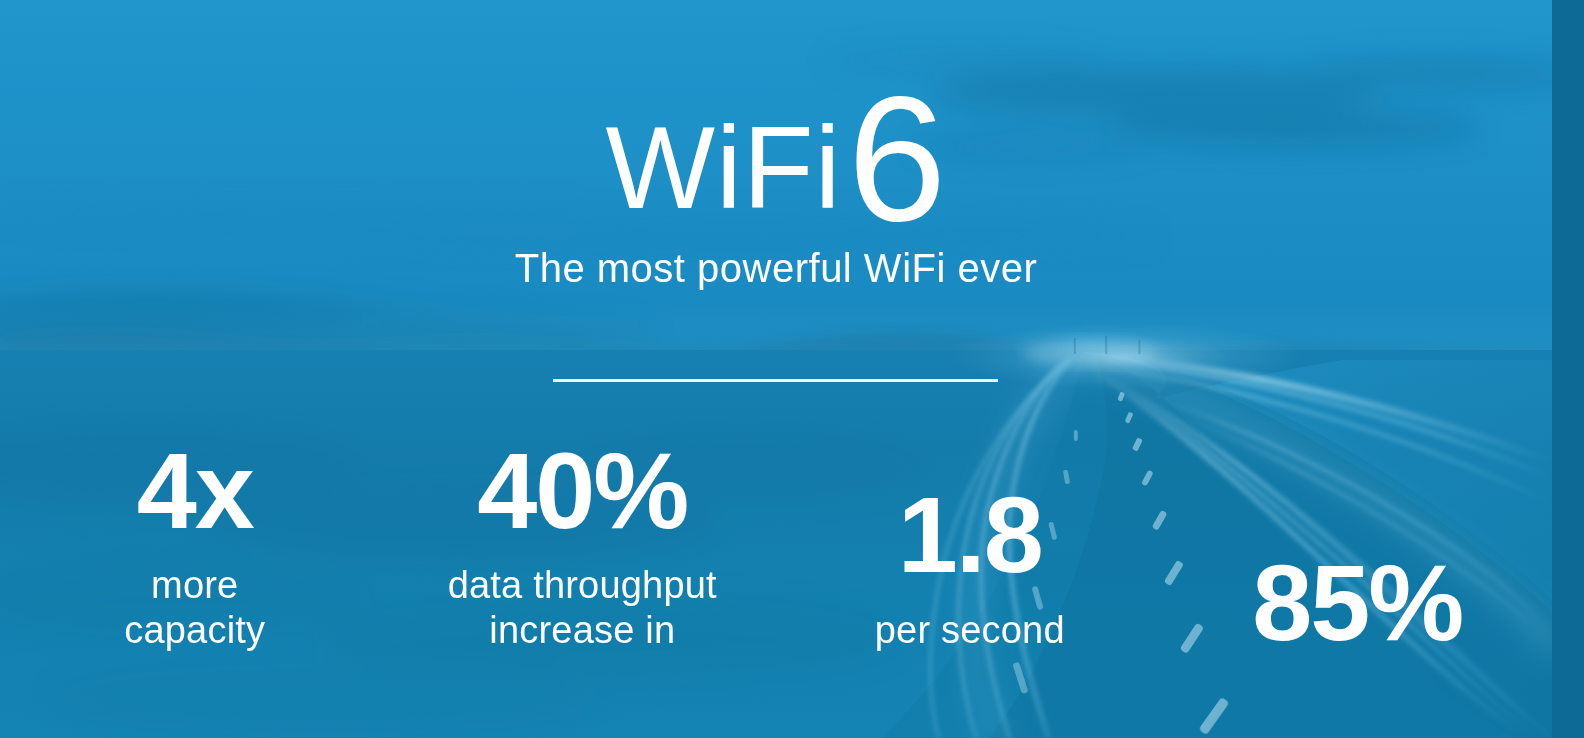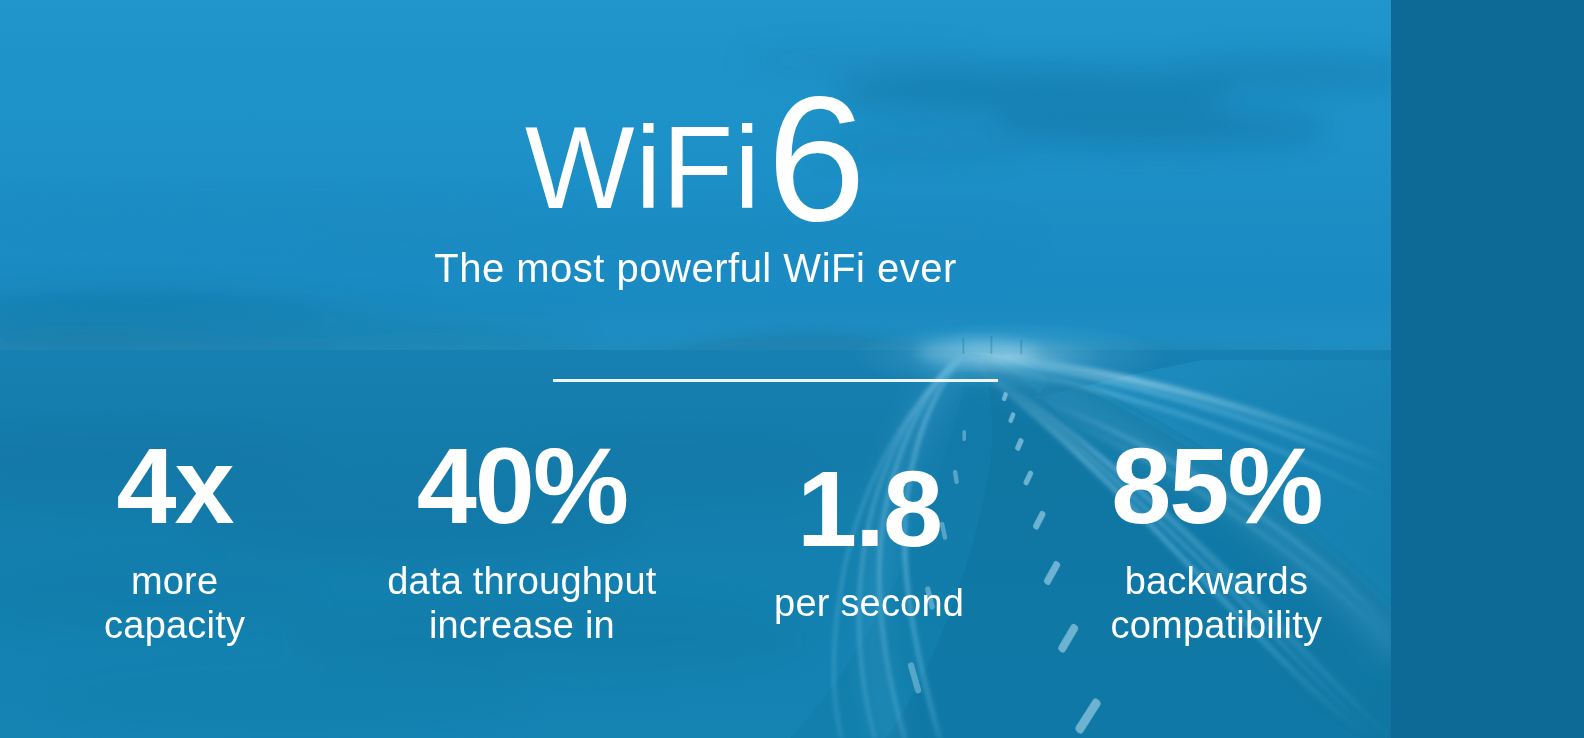--- a/index.html
+++ b/index.html
@@ -6,21 +6,21 @@
     margin: 0;
     padding: 0;
     background: #0d6a96;
   }
   body {
     font-family: "Liberation Sans", sans-serif;
   }
 
   #banner {
     position: relative;
-    width: 1391px;
+    width: 1552px;
     height: 738px;
     overflow: hidden;
     background: #ef4444;
   }
 
   
   #bg-art {
     position: absolute;
     inset: 0;
     width: 100%;
@@ -85,21 +85,21 @@
     opacity: 0.92;
   }
 
   .stats {
     position: absolute;
     top: 432px;
     left: 0;
     right: 0;
     height: 220px;
     display: flex;
-    align-items: center;
+    align-items: flex-end;
     justify-content: space-between;
     padding: 0 14px;
     box-sizing: border-box;
     gap: 26px;
   }
 
   .stat {
     flex: 1 1 0;
     text-align: center;
     color: #ffffff;
@@ -330,21 +330,17 @@
 
       <div class="stat">
         <div class="stat-value">1.8</div>
         <div class="stat-label">
           <span class="line">per second</span>
         </div>
       </div>
 
       <div class="stat">
         <div class="stat-value">85%</div>
-        <div class="stat-label">
-          <span class="line">backwards</span>
-          <span class="line">compatibility</span>
-        </div>
       </div>
 
     </div>
   </div>
 </div>
 
 </body></html>

